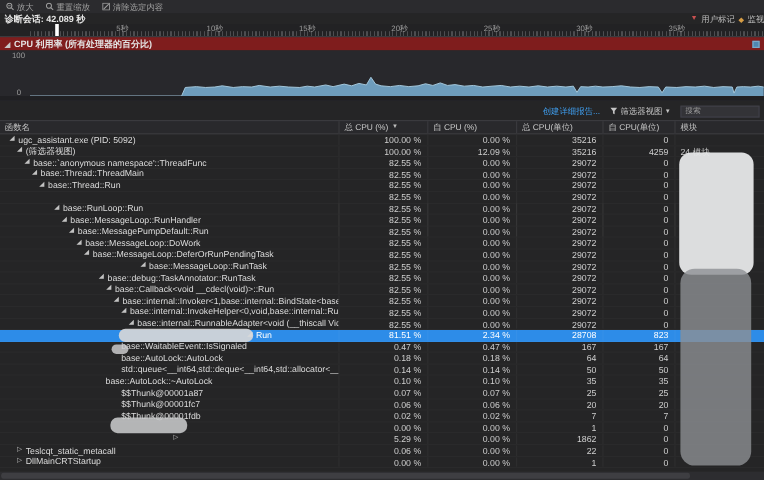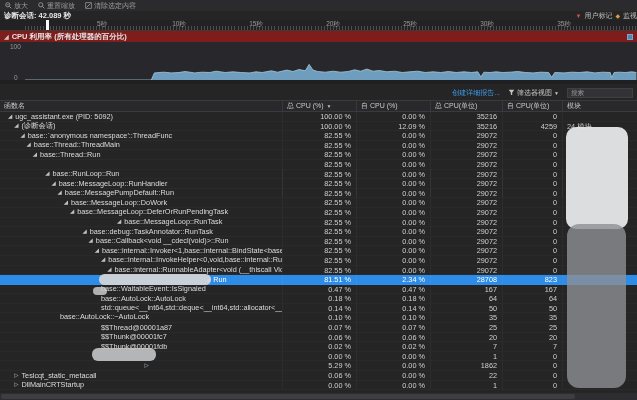--- a/index.html
+++ b/index.html
@@ -188,21 +188,21 @@
         </div>
         <div class="cell num">100.00 %</div>
         <div class="cell num">0.00 %</div>
         <div class="cell num">35216</div>
         <div class="cell num">0</div>
         <div class="cell mod"></div>
       </div>
       <div class="row grid">
         <div class="cell name" style="padding-left: 14.2px;">
           <span class="exp">◢</span>
-          <span class="fname">(诊断会话)</span>
+          <span class="fname">(筛选器视图)</span>
         </div>
         <div class="cell num">100.00 %</div>
         <div class="cell num">12.09 %</div>
         <div class="cell num">35216</div>
         <div class="cell num">4259</div>
         <div class="cell mod">24 模块</div>
       </div>
       <div class="row grid">
         <div class="cell name" style="padding-left: 20.4px;">
           <span class="exp">◢</span>
@@ -403,32 +403,32 @@
         <div class="cell name" style="padding-left: 101px;">
           <span class="fname">std::queue&lt;__int64,std::deque&lt;__int64,std::allocator&lt;__int64&gt; &gt; &gt;::si...</span>
         </div>
         <div class="cell num">0.14 %</div>
         <div class="cell num">0.14 %</div>
         <div class="cell num">50</div>
         <div class="cell num">50</div>
         <div class="cell mod"></div>
       </div>
       <div class="row grid">
-        <div class="cell name" style="padding-left: 60px; align-items: flex-end;">
+        <div class="cell name" style="padding-left: 88px;">
           <span class="fname">base::AutoLock::~AutoLock</span>
         </div>
         <div class="cell num">0.10 %</div>
         <div class="cell num">0.10 %</div>
         <div class="cell num">35</div>
         <div class="cell num">35</div>
         <div class="cell mod"></div>
       </div>
       <div class="row grid">
         <div class="cell name" style="padding-left: 101px;">
-          <span class="fname">$$Thread@00001a87</span>
+          <span class="fname">$$Thunk@00001a87</span>
         </div>
         <div class="cell num">0.07 %</div>
         <div class="cell num">0.07 %</div>
         <div class="cell num">25</div>
         <div class="cell num">25</div>
         <div class="cell mod"></div>
       </div>
       <div class="row grid">
         <div class="cell name" style="padding-left: 101px;">
           <span class="fname">$$Thunk@00001fc7</span>

